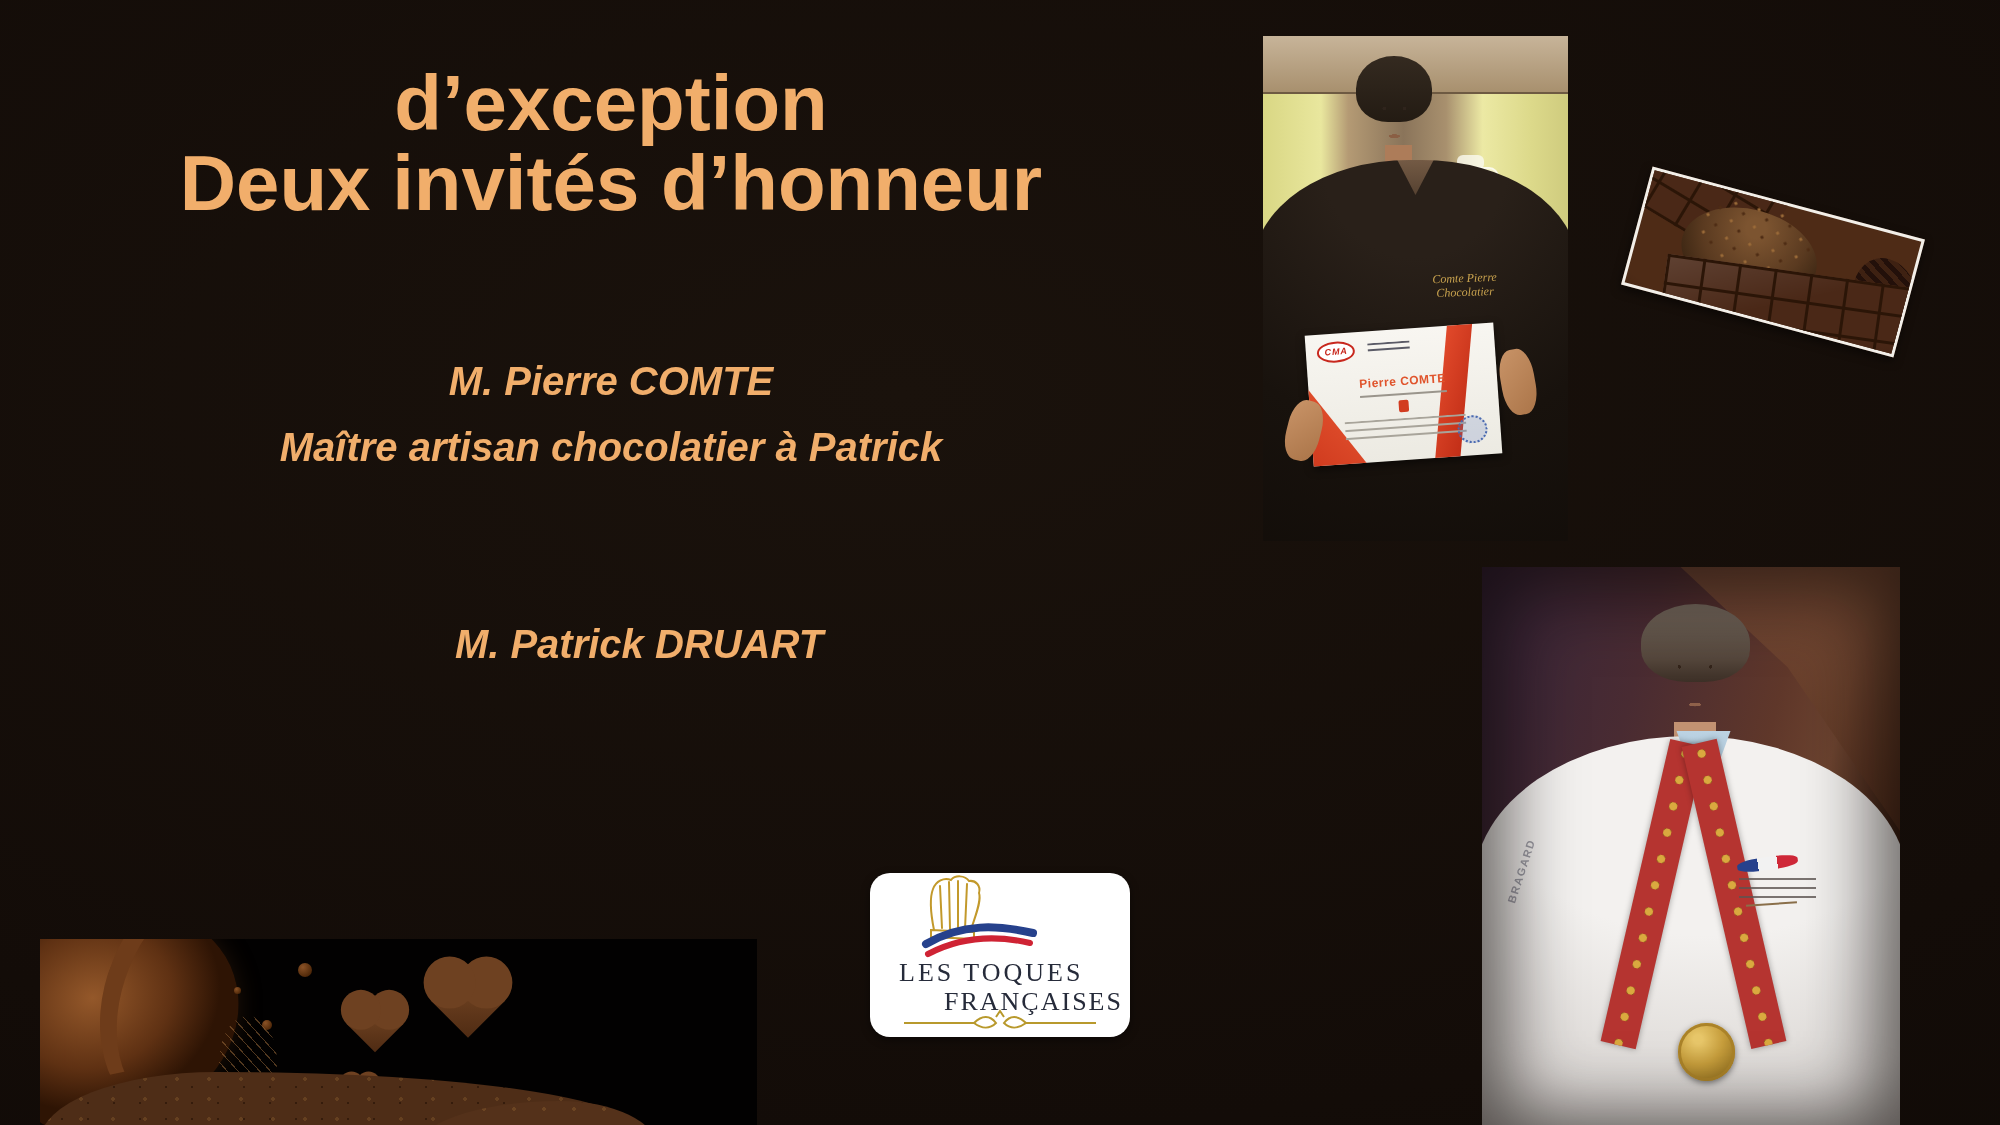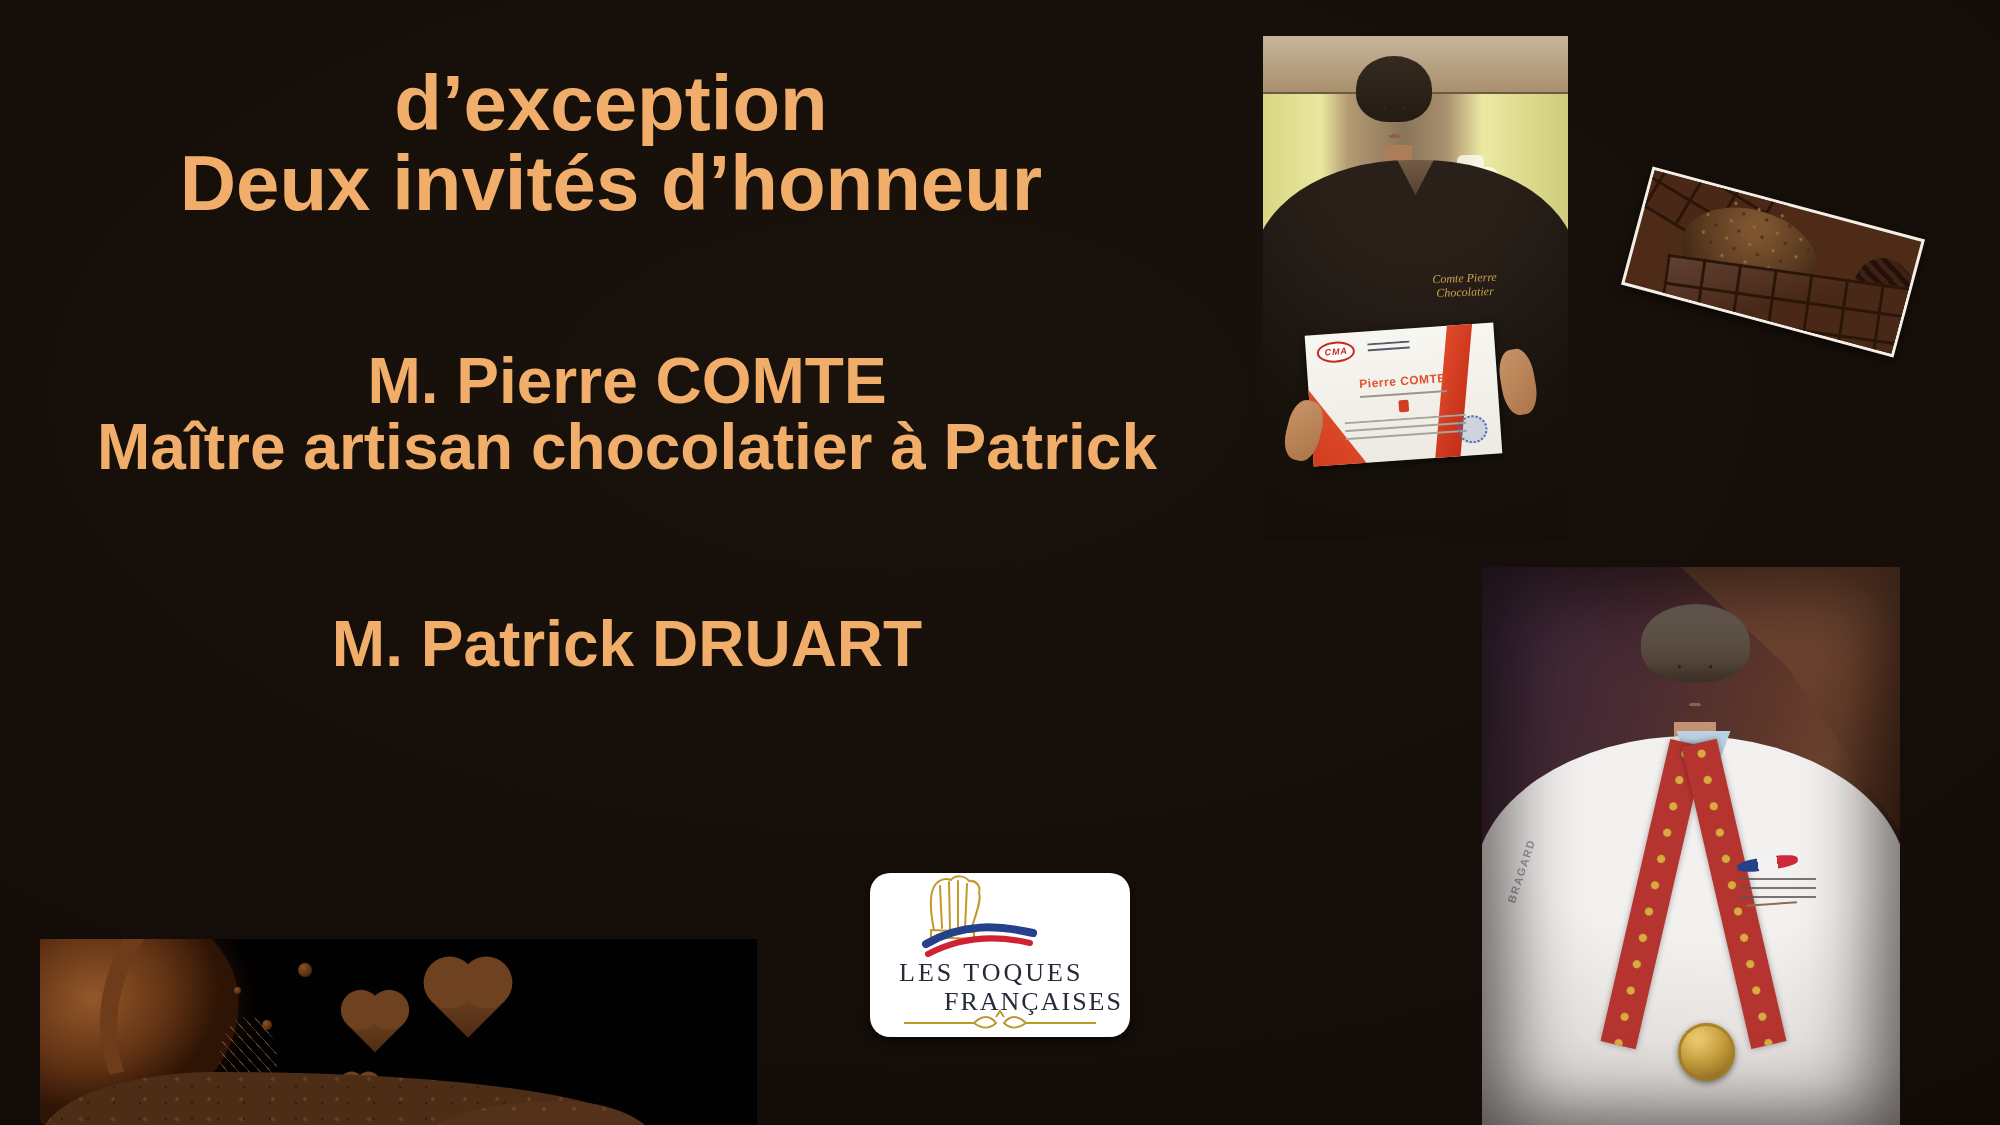--- a/index.html
+++ b/index.html
@@ -5,25 +5,25 @@
   :root{ --bg:#130C08; --accent:#F1AE6B; }
   html,body{margin:0;padding:0;background:#000;}
   .slide{position:relative;width:2000px;height:1125px;overflow:hidden;
          background:radial-gradient(130% 120% at 45% 35%, #1a120c 0%, var(--bg) 55%, #0d0805 100%);
          font-family:"Liberation Sans", sans-serif;}
   .abs{position:absolute;}
 
   
   .intro{position:absolute;left:0;top:0;width:1222px;height:1125px;color:var(--accent);text-align:center;}
   .headline{position:absolute;left:0;top:63px;width:100%;font-size:78px;line-height:80px;font-weight:bold;margin:0;}
-  .guest{position:absolute;left:16px;width:100%;font-weight:bold;font-size:64px;}
+  .guest{position:absolute;left:0;width:100%;font-style:italic;font-weight:bold;font-size:40px;}
   .guest .role{white-space:nowrap;}
   .g1{top:348px;line-height:66px;}
   .connector{position:absolute;left:0;top:541px;width:100%;font-style:italic;font-weight:bold;font-size:48px;line-height:48px;}
-  .g2{top:618px;line-height:52px;}
+  .g2{top:618px;line-height:52px;margin-left:28px;}
 
   
   .pp{left:1223px;top:20px;width:305px;height:505px;overflow:hidden;background:#a8906e;}
   .pp-bg{inset:0;background:linear-gradient(90deg,#d9d784 0%,#e9e79e 19%,#b49a74 28%,#8a745a 46%,#a8906e 60%,#ece9a4 72%,#dcd98a 88%,#cfcb7e 100%);}
   .pp-topband{left:0;top:0;width:100%;height:11%;background:linear-gradient(#c7b499,#a8906e);box-shadow:0 2px 0 #6e5a42;}
   .pp-shelf{left:0;width:100%;height:2.4%;background:#93785a;box-shadow:0 1px 2px rgba(0,0,0,.4);}
   .pp-basket{left:2%;top:41%;width:13%;height:11%;background:linear-gradient(135deg,#d983c9,#9a5fae 60%,#6d4a86);border-radius:12% 12% 30% 30%;opacity:.9;}
   .pp-jar{left:60%;top:26%;width:16%;height:27%;background:rgba(250,250,235,.55);border:2px solid rgba(255,255,255,.65);border-radius:10px 10px 12px 12px;overflow:hidden;}
   .pp-jarlid{left:63.5%;top:23.5%;width:9%;height:3%;background:rgba(250,250,240,.8);border-radius:6px;}
   .pp-candies{left:4%;top:26%;right:4%;bottom:6%;

